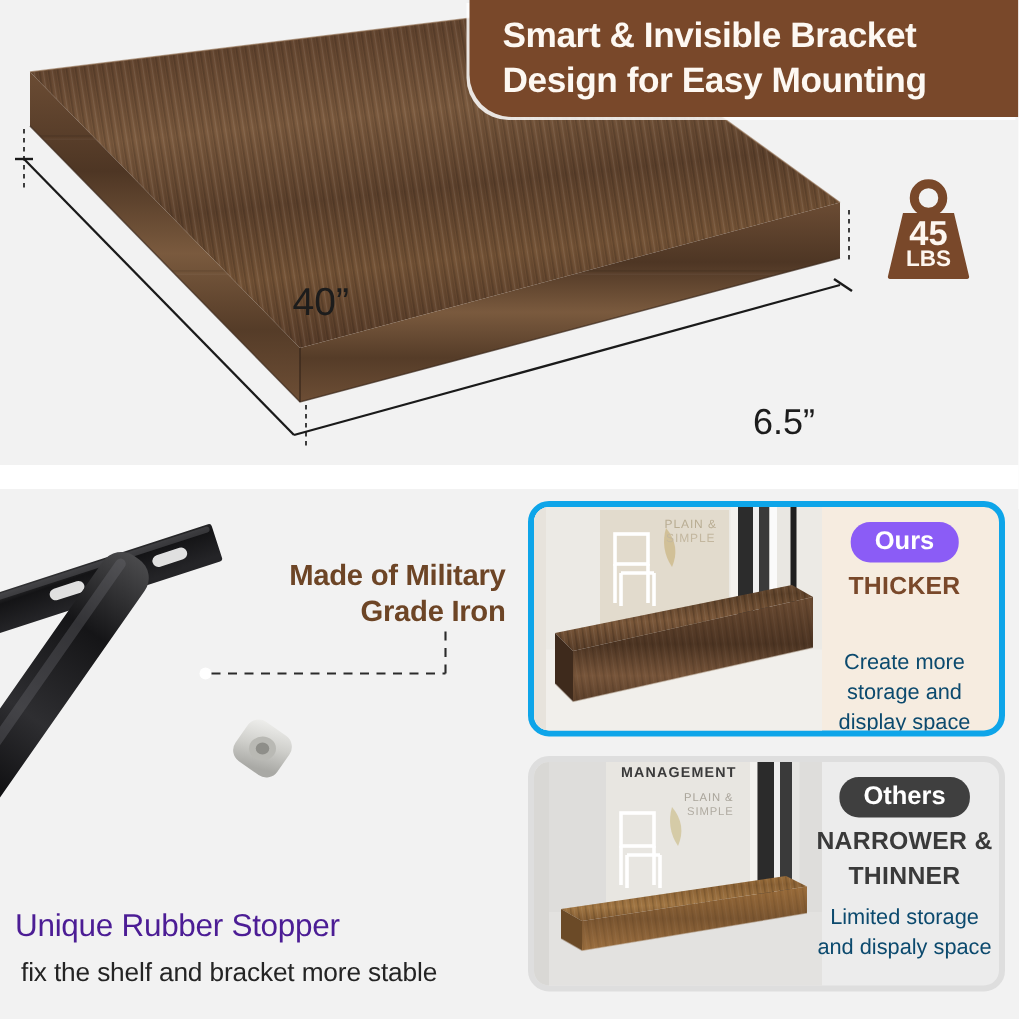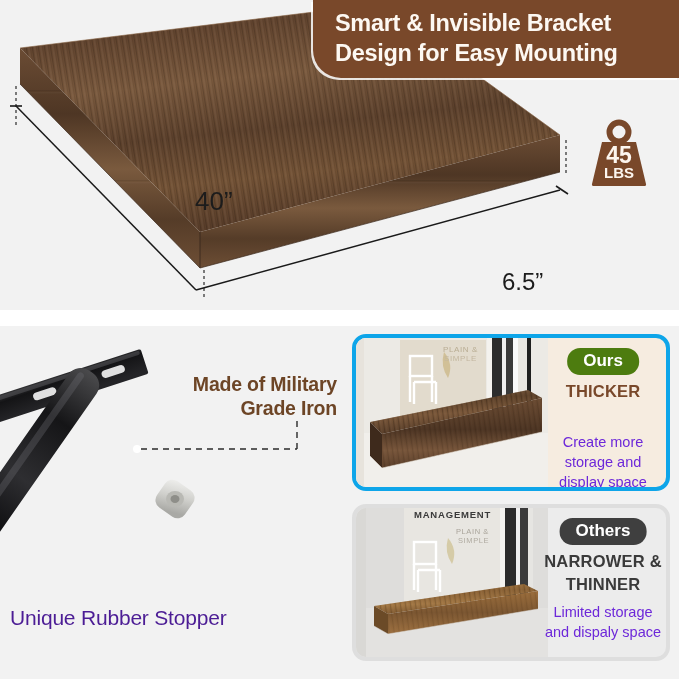--- a/index.html
+++ b/index.html
@@ -91,33 +91,33 @@
   .cmp-others { top:178px; background:#ececec; border-color:#dedede; }
 
   .cmp-photo { position:absolute; left:0; top:0; width:192px; height:155px; overflow:hidden; }
   .cmp-side  { position:absolute; right:0; top:0; width:126px; height:155px; }
 
   .badge {
     position:absolute; left:50%; transform:translateX(-50%); top:10px;
     padding:3px 16px 4px; border-radius:13px;
     color:#fff; font-weight:bold; font-size:17px; white-space:nowrap;
   }
-  .badge-ours   { background:#4d7c0f; }
+  .badge-ours   { background:#8b5cf6; }
   .badge-others { background:#3f3f3f; }
 
   .cmp-head {
     position:absolute; left:2px; right:2px; top:42px; text-align:center;
     font-weight:bold; font-size:16.5px; line-height:23px; letter-spacing:0.2px;
   }
   .cmp-head-ours   { color:#79482a; }
   .cmp-head-others { color:#3a3a3a; }
 
   .cmp-body {
     position:absolute; left:4px; right:4px; top:94px; text-align:center;
-    font-size:14.5px; line-height:20px; color:#6d28d9;
+    font-size:14.5px; line-height:20px; color:#0c4a6e;
   }
 </style>
 </head>
 <body>
 
 <div id="page">
 
   <div class="top-section">
 
     <div class="shelf-wrap">
@@ -274,20 +274,21 @@
         </g>
         <circle cx="85" cy="567" r="53" fill="none" stroke="#1a1a1a" stroke-width="1.6"></circle>
       </svg>
 
       <div class="mil-title">
         <div>Made of Military</div>
         <div>Grade Iron</div>
       </div>
 
       <div class="rubber-title">Unique Rubber Stopper</div>
+      <div class="rubber-sub">fix the shelf and bracket more stable</div>
     </div>
 
     <div class="cmp cmp-ours">
       <div class="cmp-photo">
         <svg width="192" height="155" viewBox="0 0 192 155">
           <defs>
             <linearGradient id="owt" x1="0" y1="0" x2="0.2" y2="1">
               <stop offset="0%" stop-color="#7b5a3e"></stop>
                 <stop offset="30%" stop-color="#5d4129"></stop>
               <stop offset="60%" stop-color="#7a5739"></stop>

